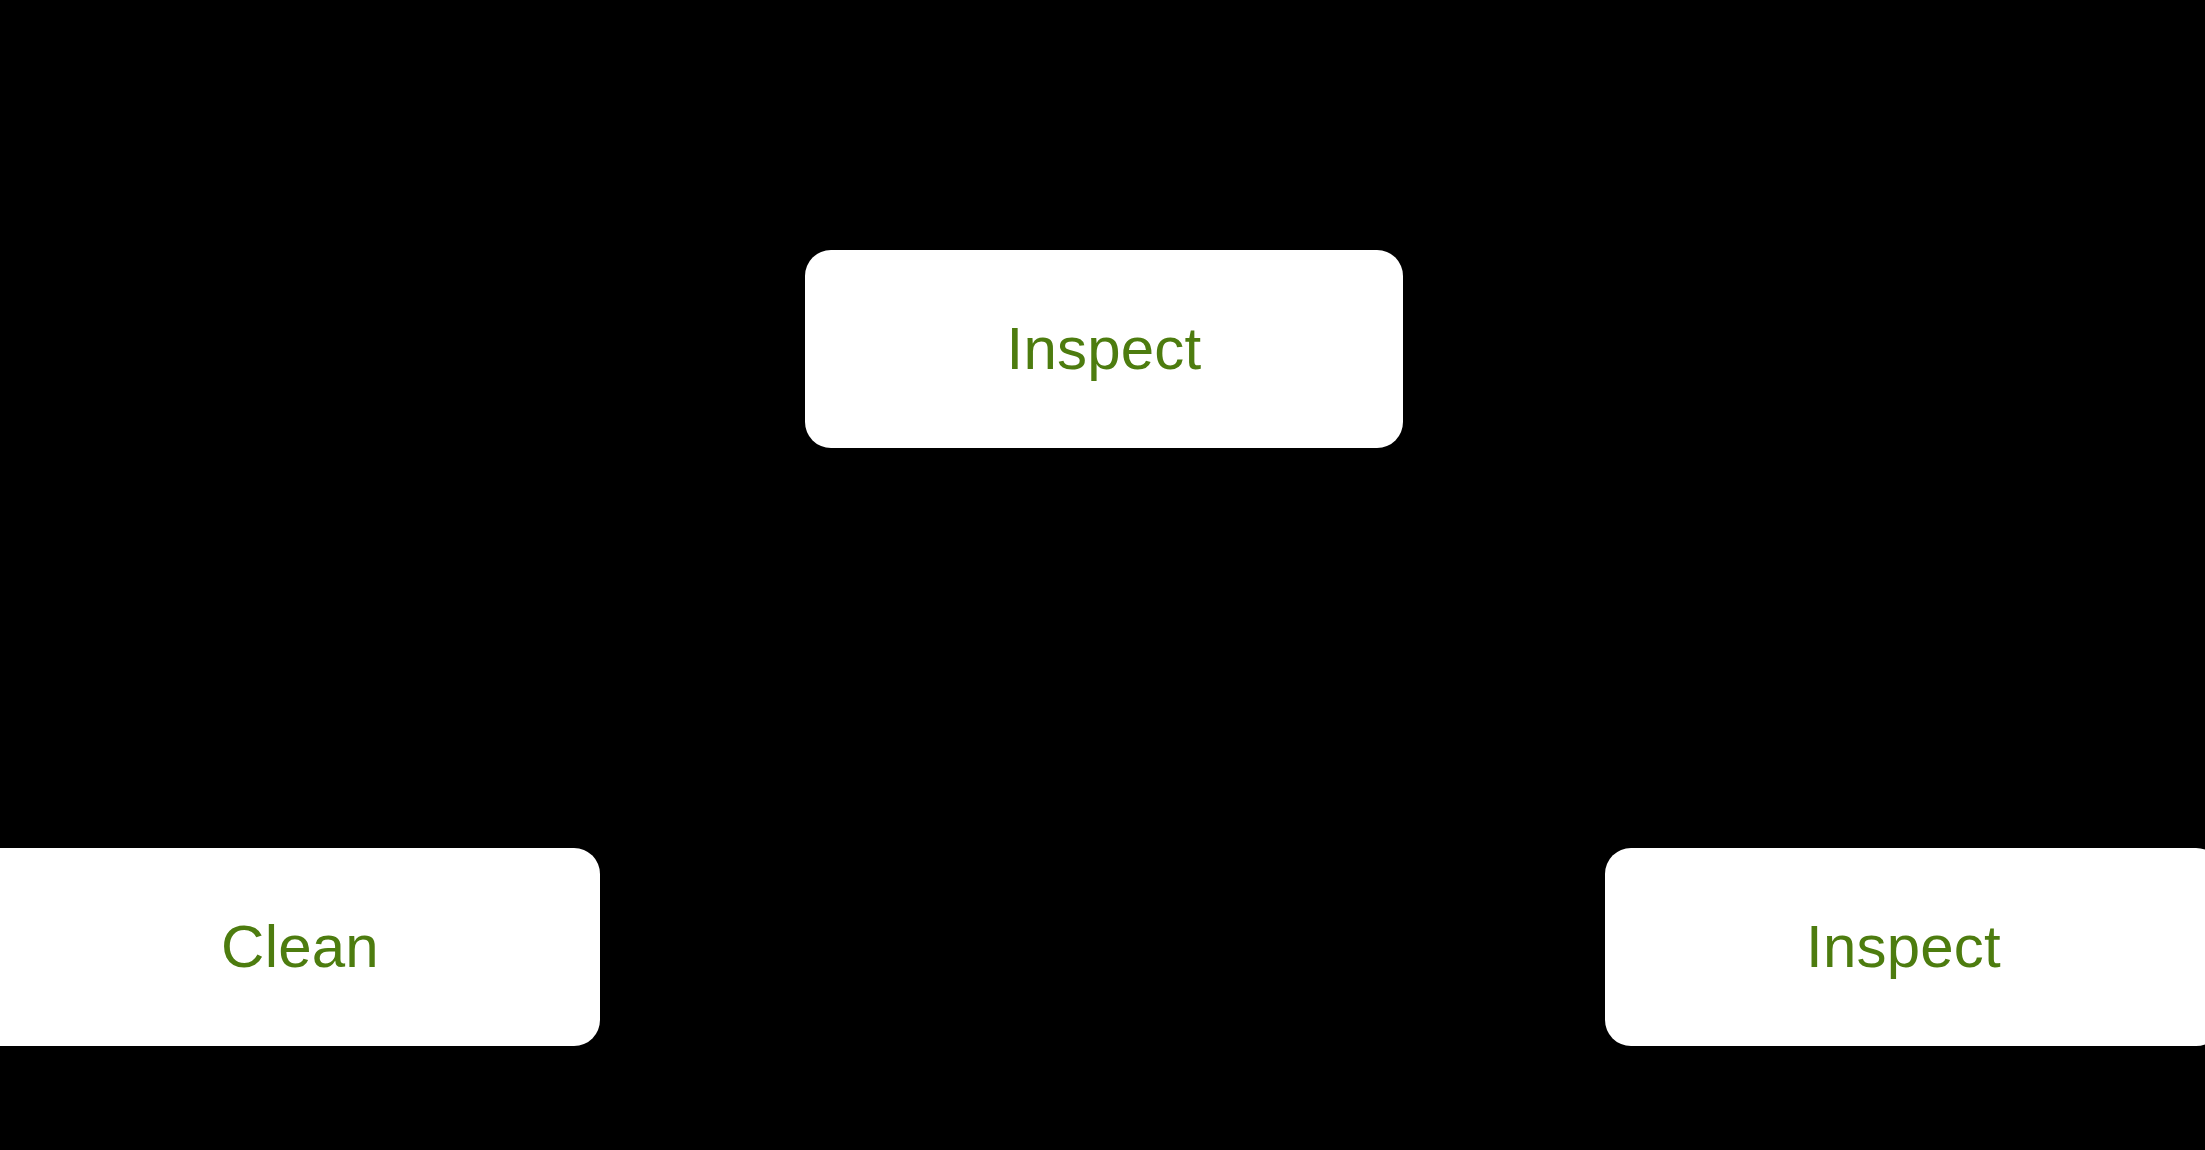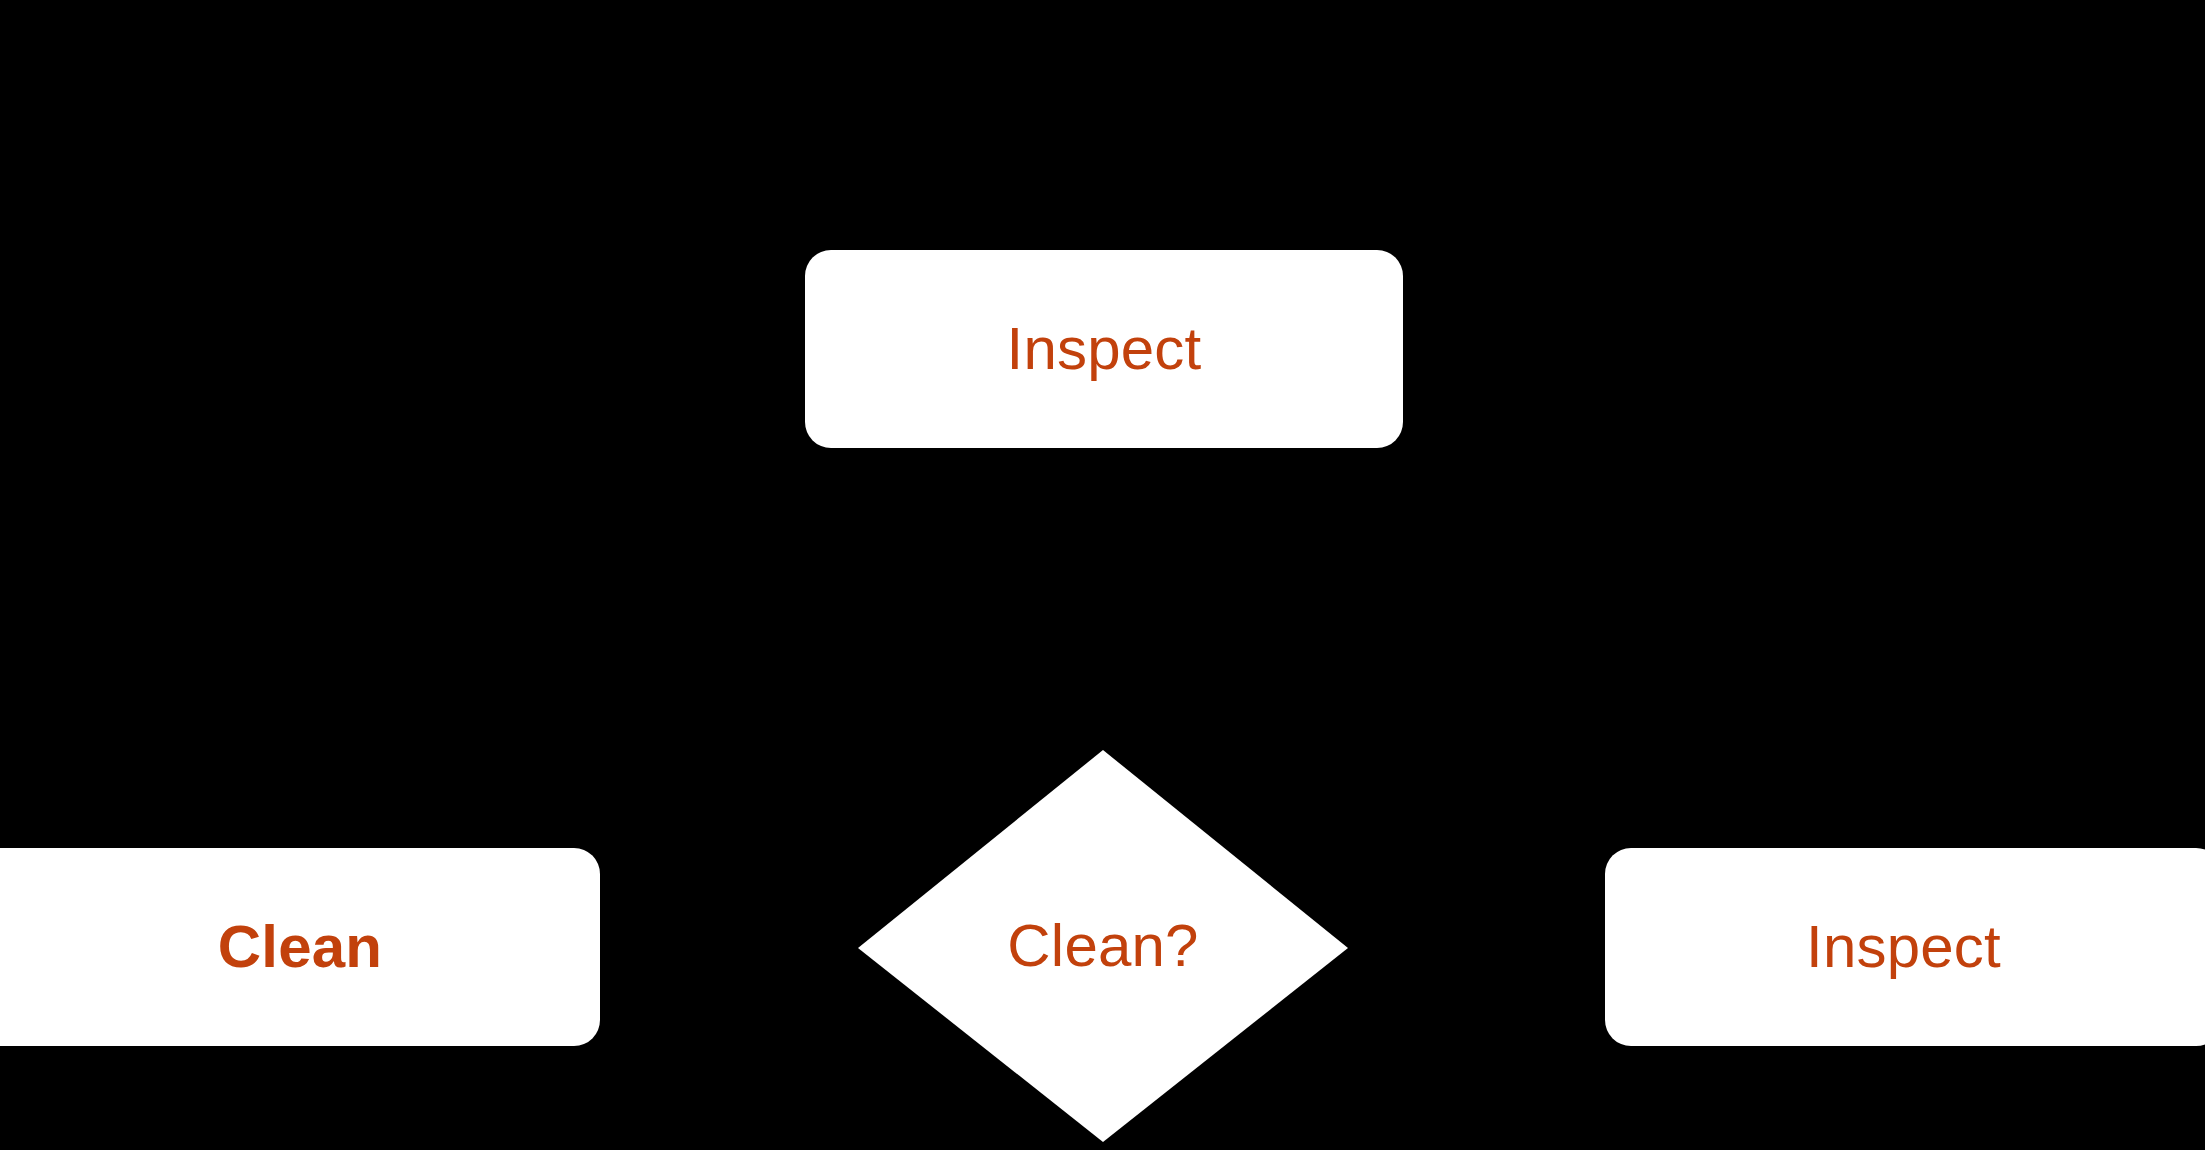--- a/index.html
+++ b/index.html
@@ -25,21 +25,21 @@
   .node-process {
     position: absolute;
     background: #ffffff;
     border-radius: 26px;
     display: flex;
     align-items: center;
     justify-content: center;
     box-sizing: border-box;
   }
   .node-label {
-    color: #c2410c;
+    color: #4d7c0f;
     font-family: "Liberation Sans", sans-serif;
     font-size: 60px;
     font-weight: 400;
     line-height: 1;
     letter-spacing: 0.2px;
     white-space: nowrap;
   }
 
   
   #node-inspect {
@@ -52,21 +52,20 @@
   
   #node-clean {
     left: -26px;
     top: 848px;
     width: 626px;
     height: 198px;
   }
   #node-clean .node-label {
     
     transform: translateX(13px);
-    font-weight: bold;
   }
 
   
   #node-connect {
     left: 1605px;
     top: 848px;
     width: 617px;
     height: 198px;
   }
   #node-connect .node-label {
@@ -108,26 +107,18 @@
 <div id="canvas">
 
   <div class="node-process" id="node-inspect">
     <span class="node-label">Inspect</span>
   </div>
 
   <div class="node-process" id="node-clean">
     <span class="node-label">Clean</span>
   </div>
 
-  <div id="node-decision">
-    <svg viewBox="0 0 490 392" aria-hidden="true">
-      <polygon class="diamond-shape" points="245,0 490,198 245,392 0,198"></polygon>
-    </svg>
-    <div id="decision-label-wrap">
-      <span class="node-label">Clean?</span>
-    </div>
-  </div>
 
   <div class="node-process" id="node-connect">
     <span class="node-label">Inspect</span>
   </div>
 
 </div>
 
 </body></html>

